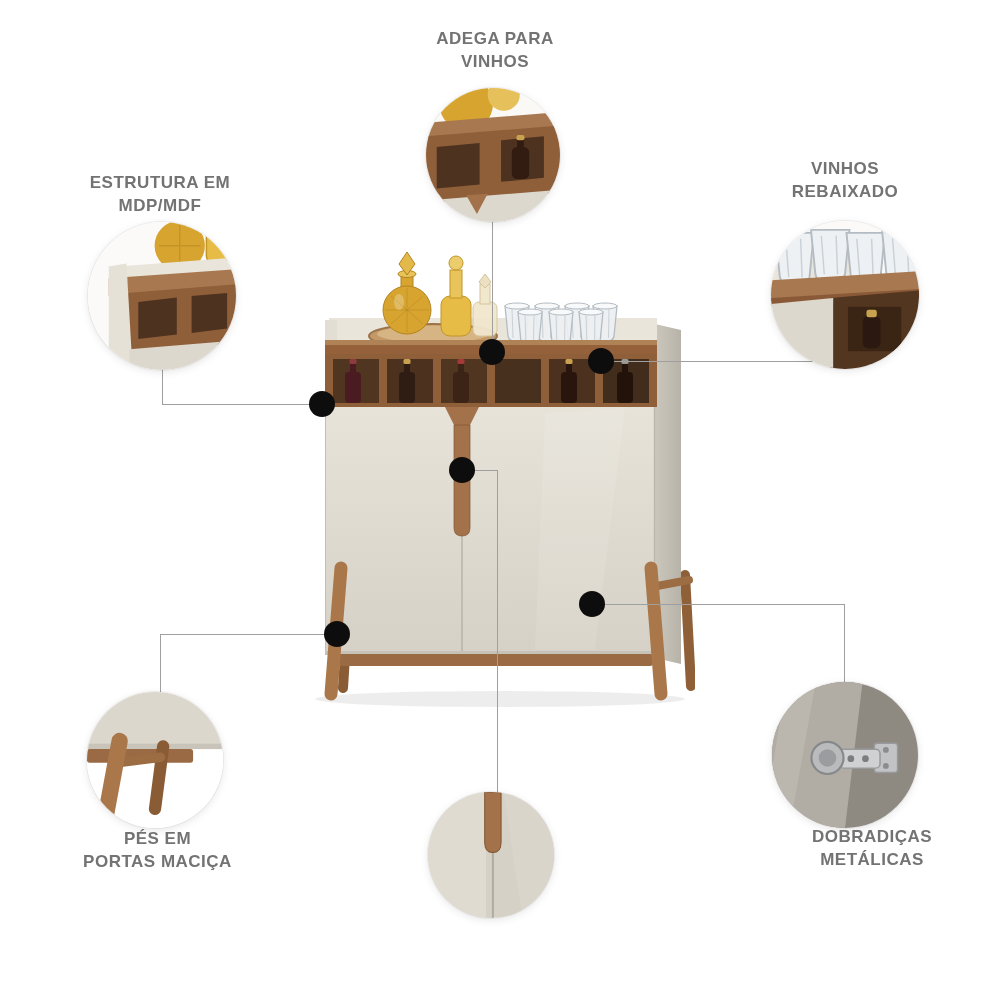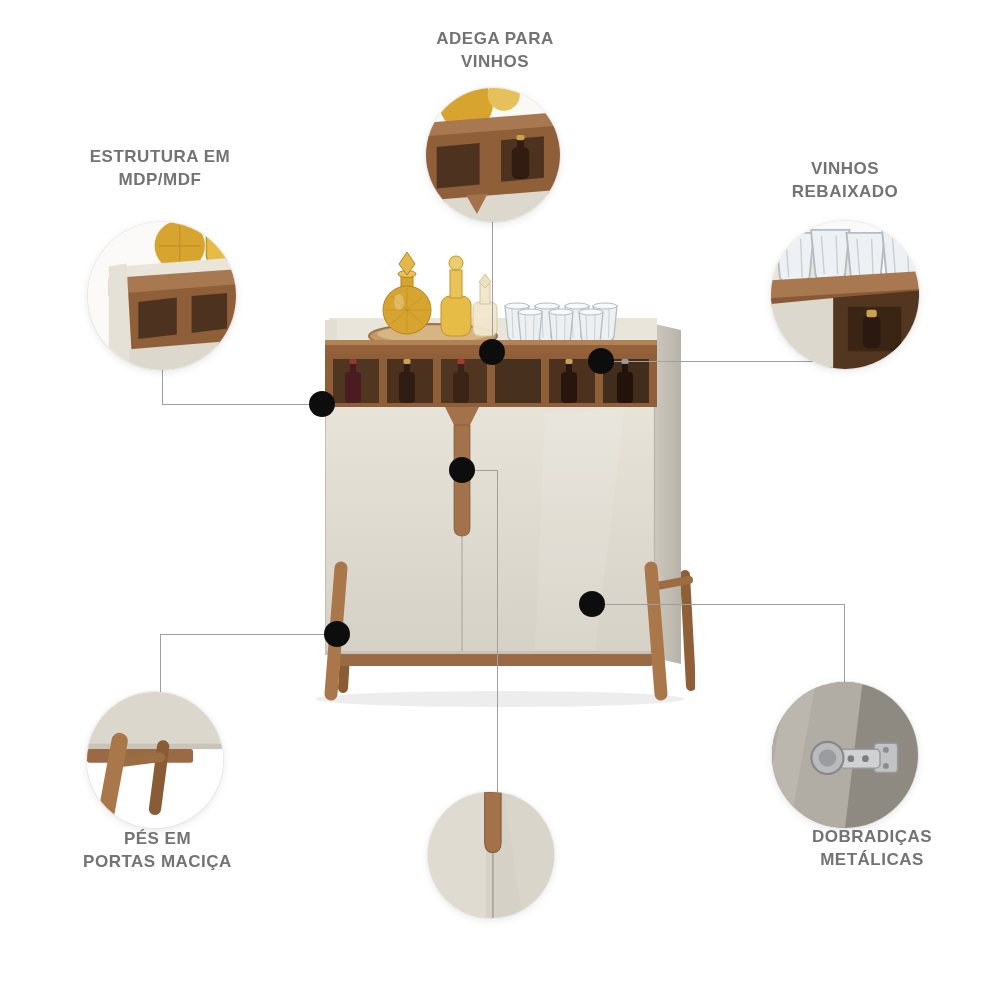--- a/index.html
+++ b/index.html
@@ -28,21 +28,21 @@
   .product { position:absolute; left:295px; top:218px; width:400px; height:492px; z-index:1; }
   .product svg { width:100%; height:100%; display:block; }
 </style>
 </head>
 <body>
 
 <div class="stage">
 
   <div class="callout-label" style="left:345px;top:28px;width:300px;">ADEGA PARA
 VINHOS</div>
-  <div class="callout-label" style="left:15px;top:146px;width:290px;">ESTRUTURA EM
+  <div class="callout-label" style="left:15px;top:172px;width:290px;">ESTRUTURA EM
 MDP/MDF</div>
   <div class="callout-label" style="left:700px;top:158px;width:290px;">VINHOS
 REBAIXADO</div>
   <div class="callout-label" style="left:10px;top:828px;width:295px;">PÉS EM
 PORTAS MACIÇA</div>
   <div class="callout-label" style="left:726px;top:826px;width:292px;">DOBRADIÇAS
 METÁLICAS</div>
 
   <div class="line v" style="left:492px;top:222px;height:130px;"></div>
 

